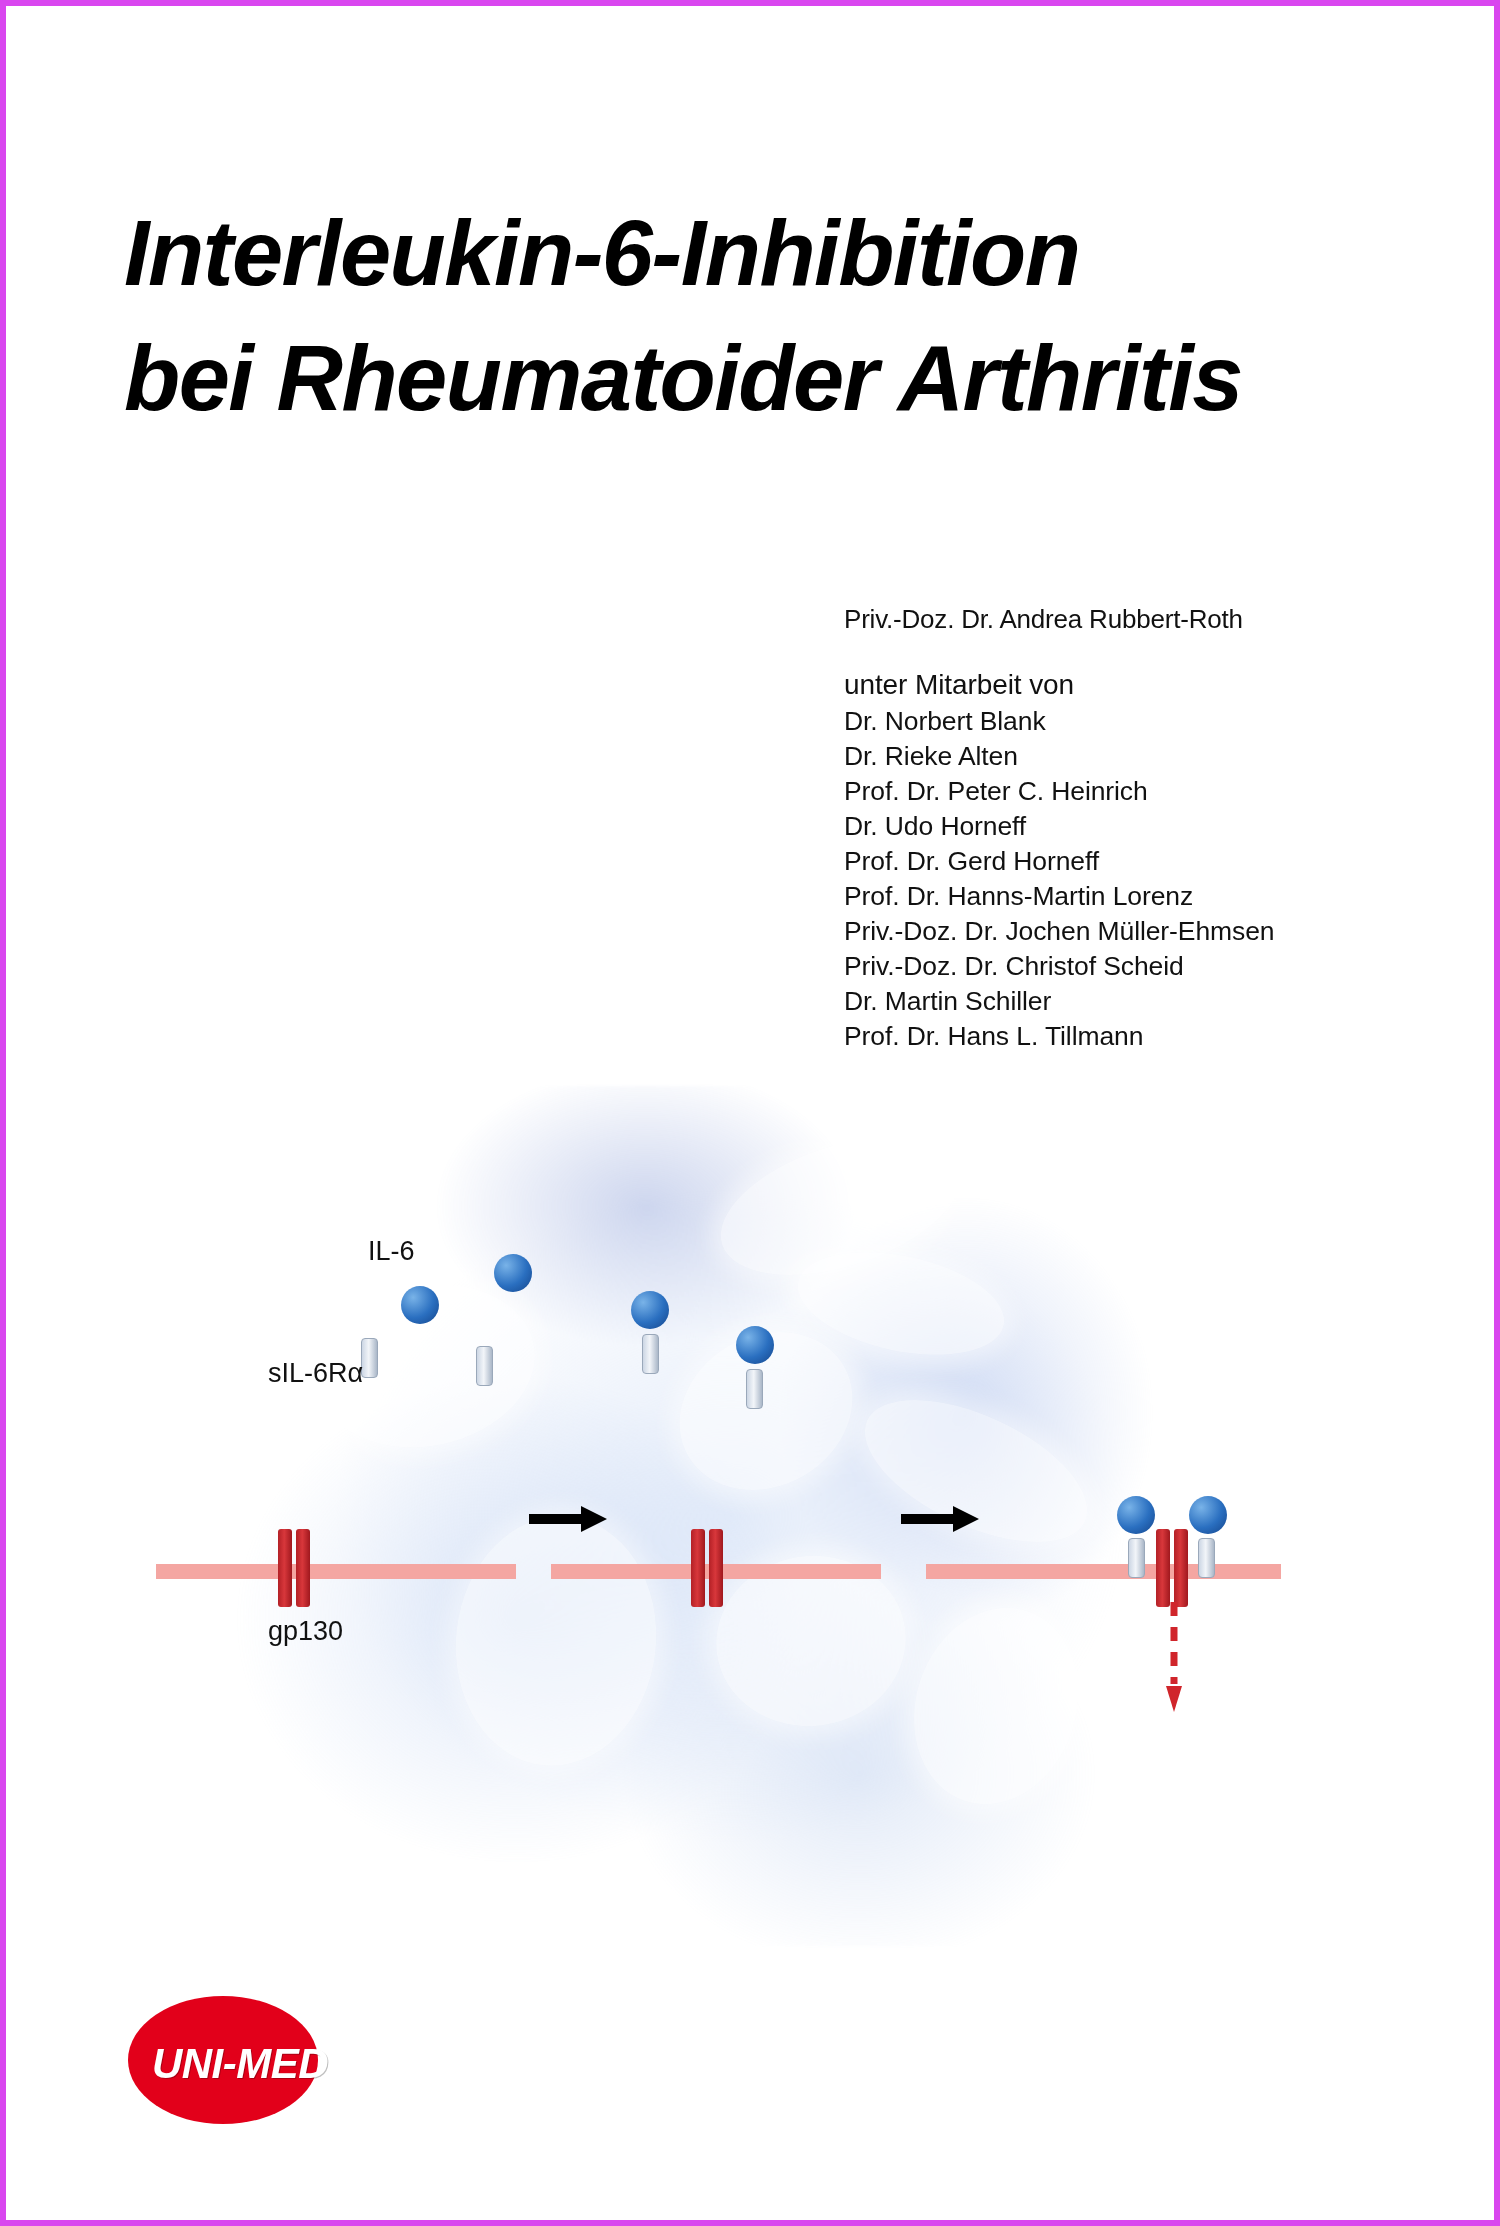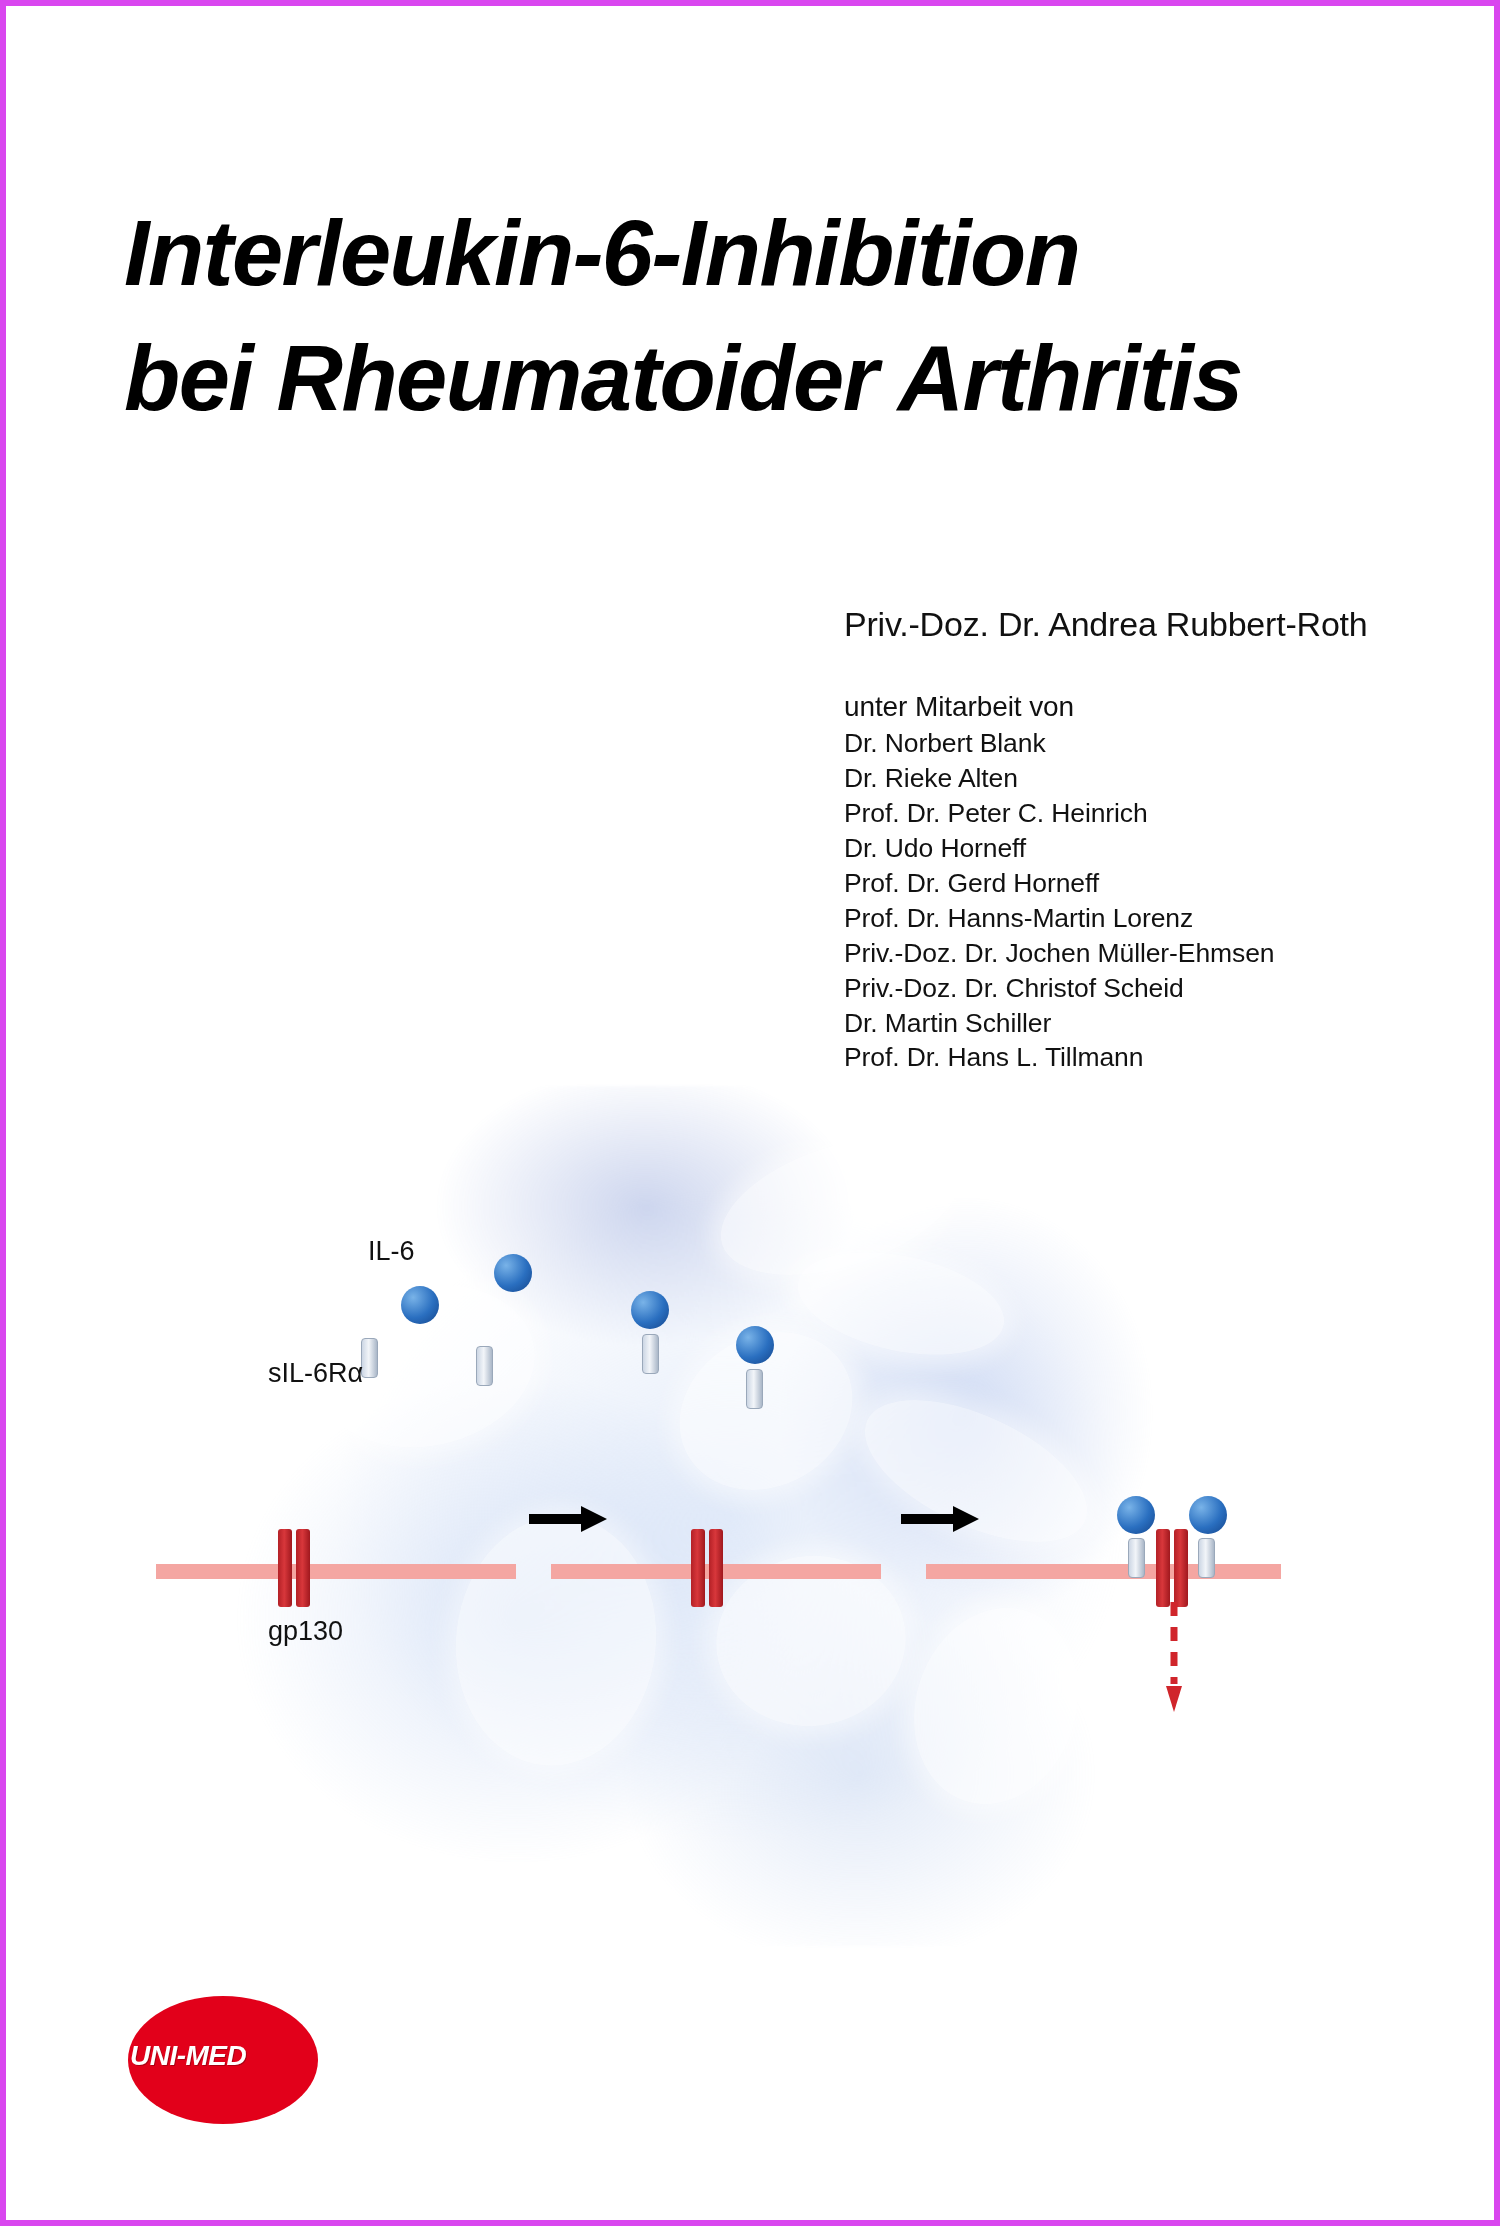--- a/index.html
+++ b/index.html
@@ -40,24 +40,24 @@
     white-space: nowrap;
   }
   
   .authors-block {
     position: absolute;
     left: 838px;
     top: 598px;
     width: 620px;
   }
   .main-author {
-    font-size: 34px;
+    font-size: 26px;
     color: #111111;
     line-height: 1.2;
-    margin-bottom: 44px;
+    margin-bottom: 32px;
     white-space: nowrap;
     letter-spacing: -0.2px;
   }
   .coauthor-intro {
     font-size: 28px;
     color: #111111;
     line-height: 1.32;
     letter-spacing: -0.1px;
   }
   .coauthor {
@@ -163,25 +163,25 @@
     width: 190px;
     height: 128px;
     background: #e2001a;
     border-radius: 50%;
   }
   .logo-text {
     position: absolute;
     left: 2px;
     top: 44px;
     width: 220px;
-    text-align: left;
+    text-align: center;
     font-family: "Liberation Sans", sans-serif;
     font-weight: bold;
     font-style: italic;
-    font-size: 28px;
+    font-size: 42px;
     color: #ffffff;
     letter-spacing: -0.5px;
     text-shadow: 1px 1px 0 rgba(0,0,0,0.25);
     white-space: nowrap;
   }
 </style>
 </head>
 <body>
 
 <div id="cover">

